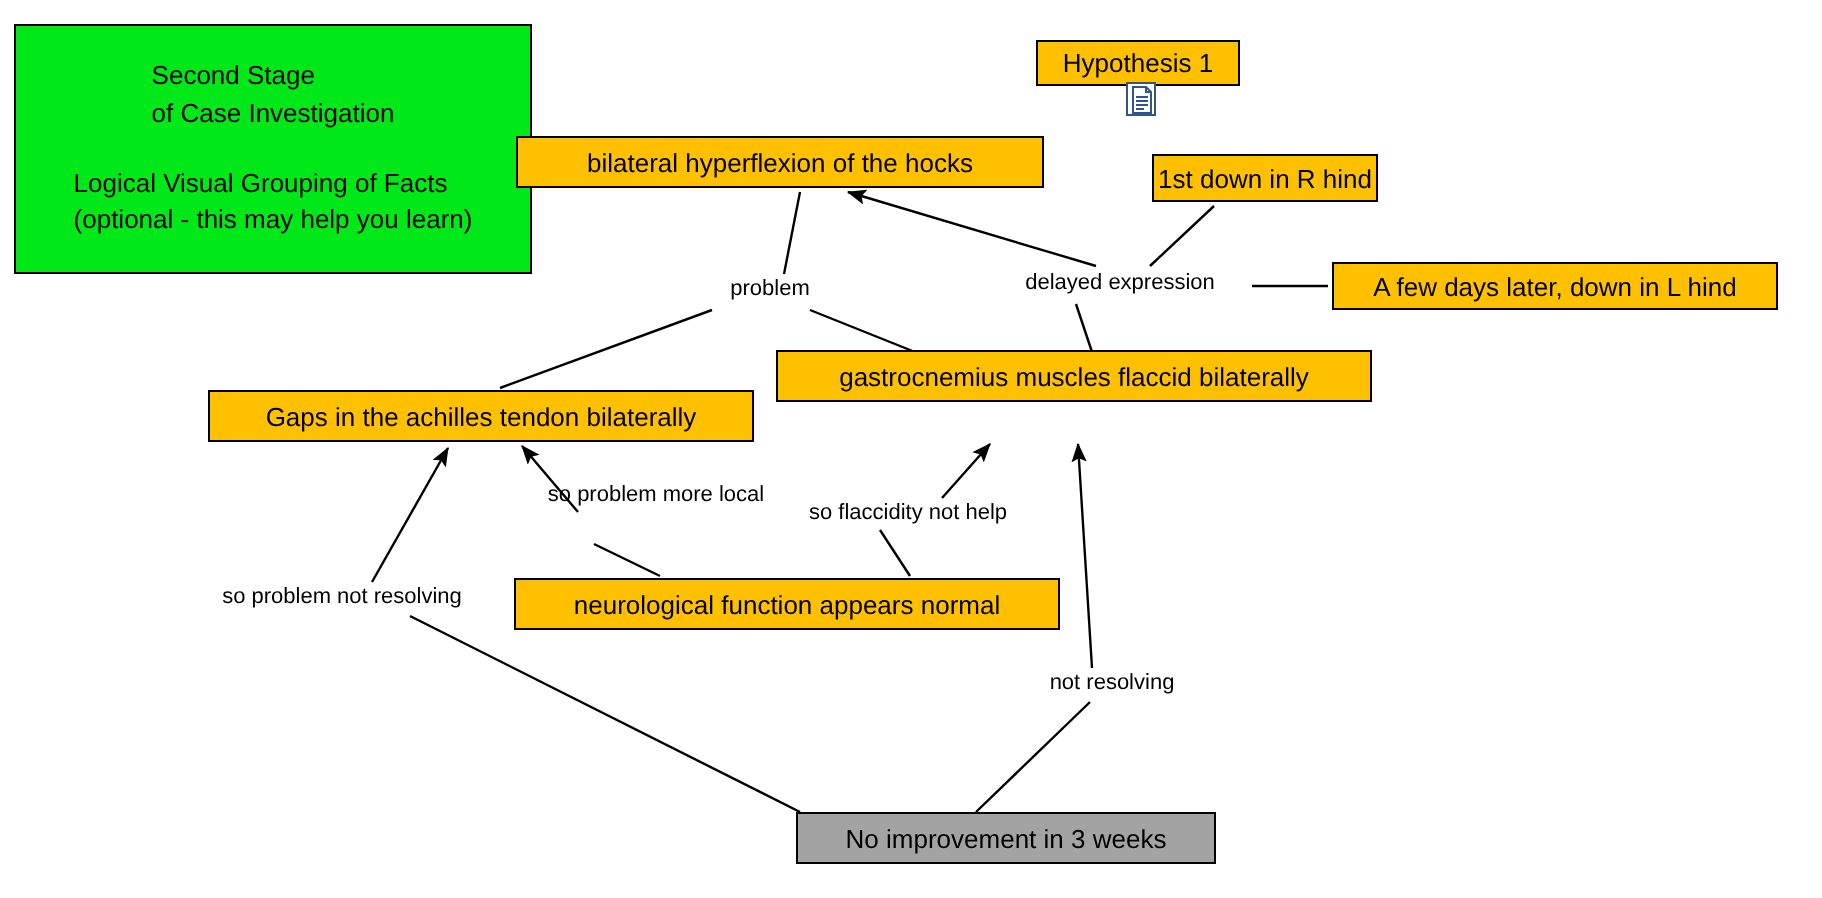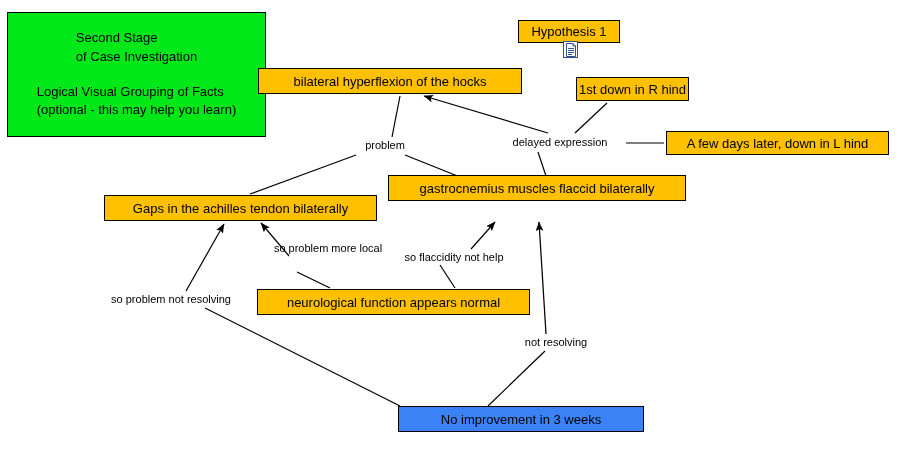--- a/index.html
+++ b/index.html
@@ -141,21 +141,21 @@
       </div>
       <div class="node" style="left: 104px; top: 195px; width: 273px; height: 26px; background: rgb(255, 192, 0); border-color: rgb(0, 0, 0);">
         <span>Gaps in the achilles tendon bilaterally</span>
       </div>
       <div class="node" style="left: 388px; top: 175px; width: 298px; height: 26px; background: rgb(255, 192, 0); border-color: rgb(0, 0, 0);">
         <span>gastrocnemius muscles flaccid bilaterally</span>
       </div>
       <div class="node" style="left: 257px; top: 289px; width: 273px; height: 26px; background: rgb(255, 192, 0); border-color: rgb(0, 0, 0);">
         <span>neurological function appears normal</span>
       </div>
-      <div class="node" style="left: 398px; top: 406px; width: 246px; height: 26px; background: #3b82f6; border-color: rgb(0, 0, 0);">
+      <div class="node" style="left: 398px; top: 406px; width: 210px; height: 26px; background: #a3a3a3; border-color: rgb(0, 0, 0);">
         <span>No improvement in 3 weeks</span>
       </div>
     </div>
   <div id="labels-layer">
       <div class="link-label" style="left: 385px; top: 145px;">problem</div>
       <div class="link-label" style="left: 560px; top: 142px;">delayed expression</div>
       <div class="link-label" style="left: 283px; top: 248px; margin-left: 45px;">so problem more local</div>
       <div class="link-label" style="left: 454px; top: 257px;">so flaccidity not help</div>
       <div class="link-label" style="left: 171px; top: 299px;">so problem not resolving</div>
       <div class="link-label" style="left: 556px; top: 342px;">not resolving</div>

